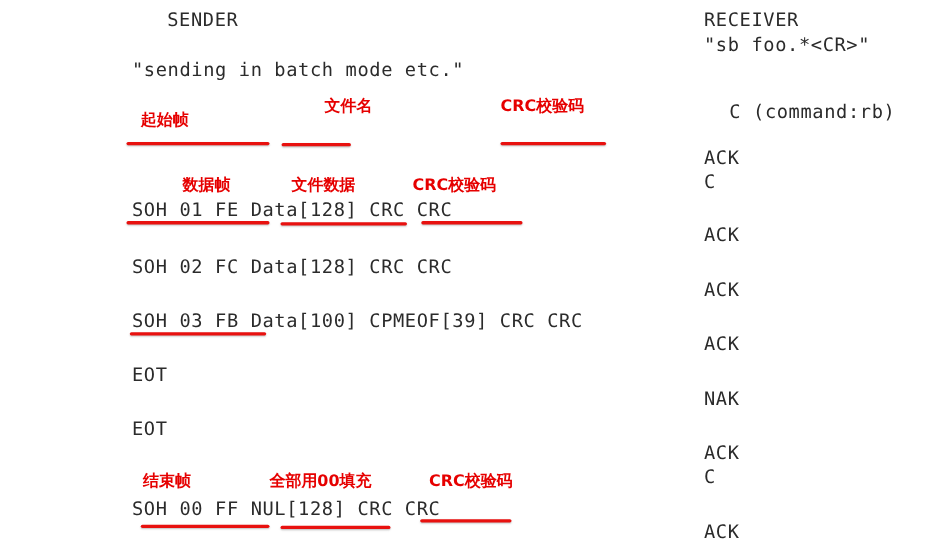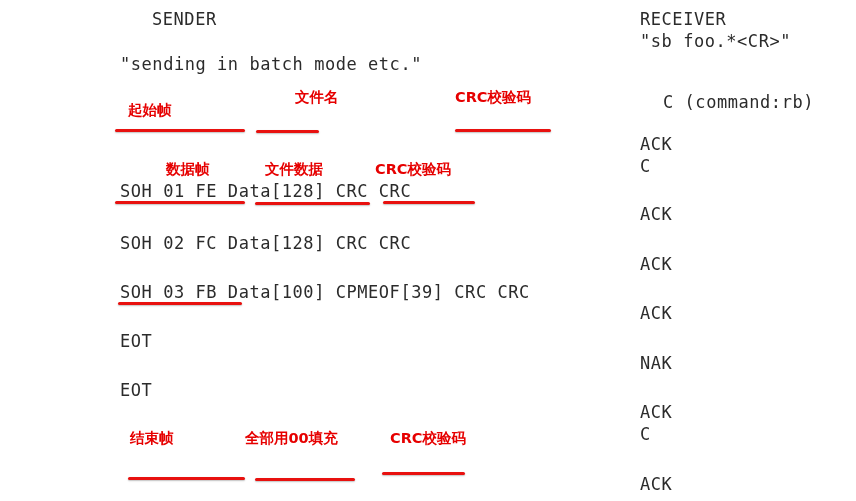--- a/index.html
+++ b/index.html
@@ -57,20 +57,21 @@
   <div class="mono" style="left:120px; top:180px;">SOH 01 FE Data[128] CRC CRC</div>
 
   <div class="mono" style="left:120px; top:232px;">SOH 02 FC Data[128] CRC CRC</div>
 
   <div class="mono" style="left:120px; top:281px;">SOH 03 FB Data[100] CPMEOF[39] CRC CRC</div>
 
   <div class="mono" style="left:120px; top:330px;">EOT</div>
 
   <div class="mono" style="left:120px; top:379px;">EOT</div>
 
+  <div class="mono" style="left:120px; top:452px;">SOH 00 FF NUL[128] CRC CRC</div>
 
   <div class="mono" style="left:640px; top:8px;">RECEIVER</div>
 
   <div class="mono" style="left:640px; top:30px;">"sb foo.*&lt;CR&gt;"</div>
 
   <div class="mono" style="left:640px; top:91px;margin-left:23px;">C (command:rb)</div>
 
   <div class="mono" style="left:640px; top:133px;">ACK</div>
 
   <div class="mono" style="left:640px; top:155px;">C</div>

